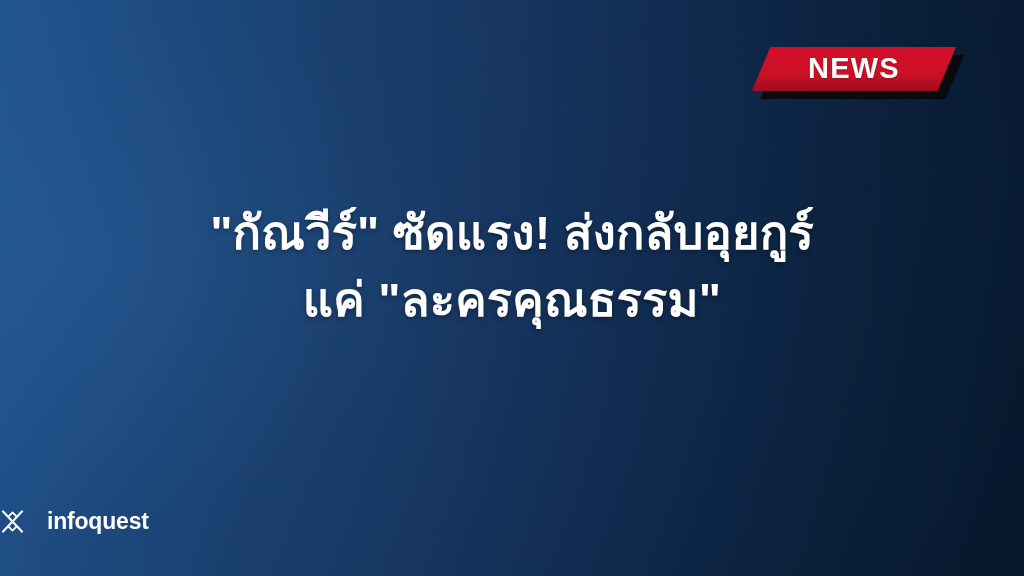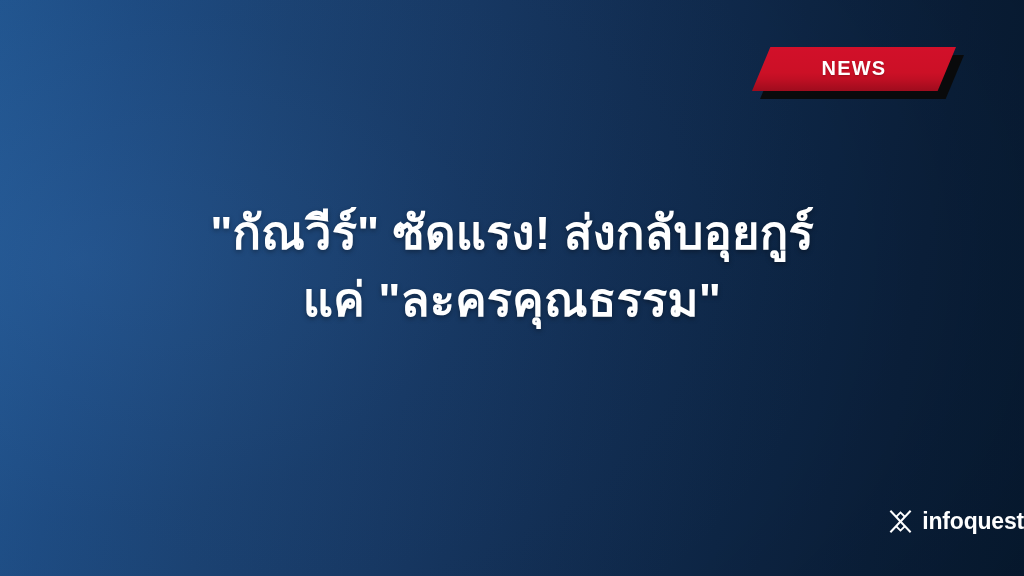--- a/index.html
+++ b/index.html
@@ -70,21 +70,21 @@
     height: 44px;
     background: linear-gradient(180deg, #d2102a 0%, #cc1026 58%, #c10f24 72%, #9e0c1d 100%);
     clip-path: polygon(9% 0%, 100% 0%, 91% 100%, 0% 100%);
     display: flex;
     align-items: center;
     justify-content: center;
   }
 
   .news-badge span {
     color: #ffffff;
-    font-size: 20px;
+    font-size: 29px;
     font-weight: 700;
     letter-spacing: 1.2px;
     line-height: 1;
     padding-bottom: 2px;
     text-shadow: 0 1px 2px rgba(0,0,0,0.25);
   }
 
   
   .headline {
     position: absolute;
@@ -109,22 +109,22 @@
 
   
   .logo {
     position: absolute;
     left: 0;
     right: 0;
     bottom: 42px;
     z-index: 2;
     display: flex;
     align-items: center;
-    justify-content: flex-end;
-    gap: 9px;
+    justify-content: flex-start;
+    gap: 22px;
   }
 
   .logo-mark {
     width: 25px;
     height: 25px;
     display: block;
   }
 
   .logo-text {
     color: #ffffff;

